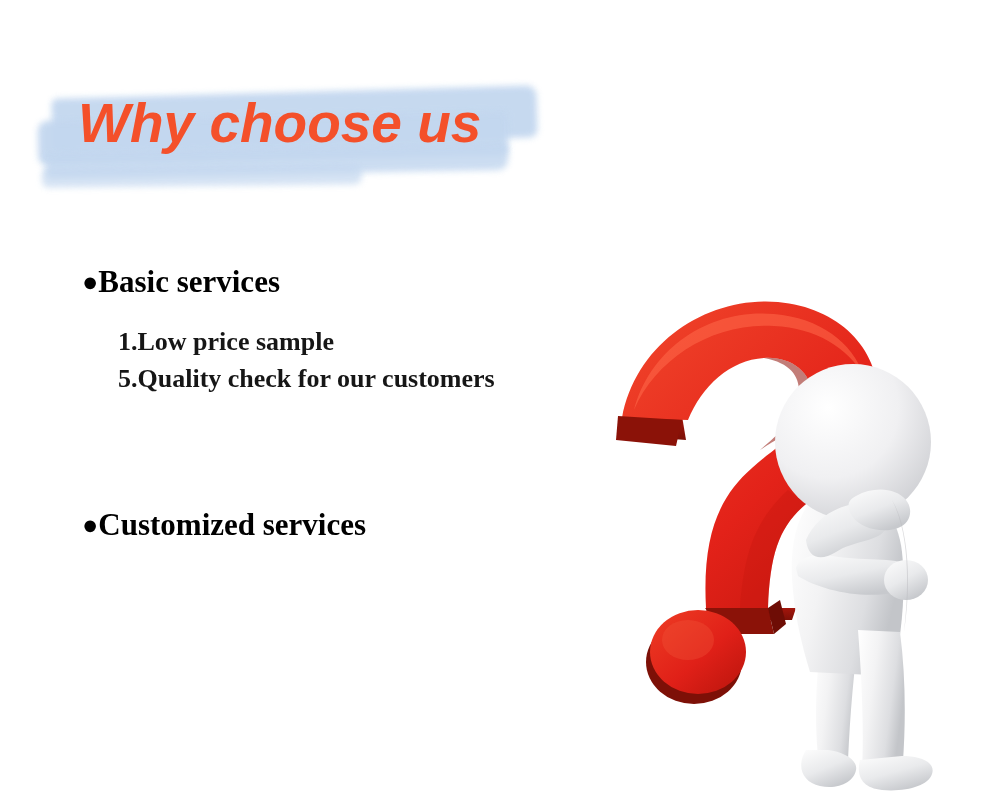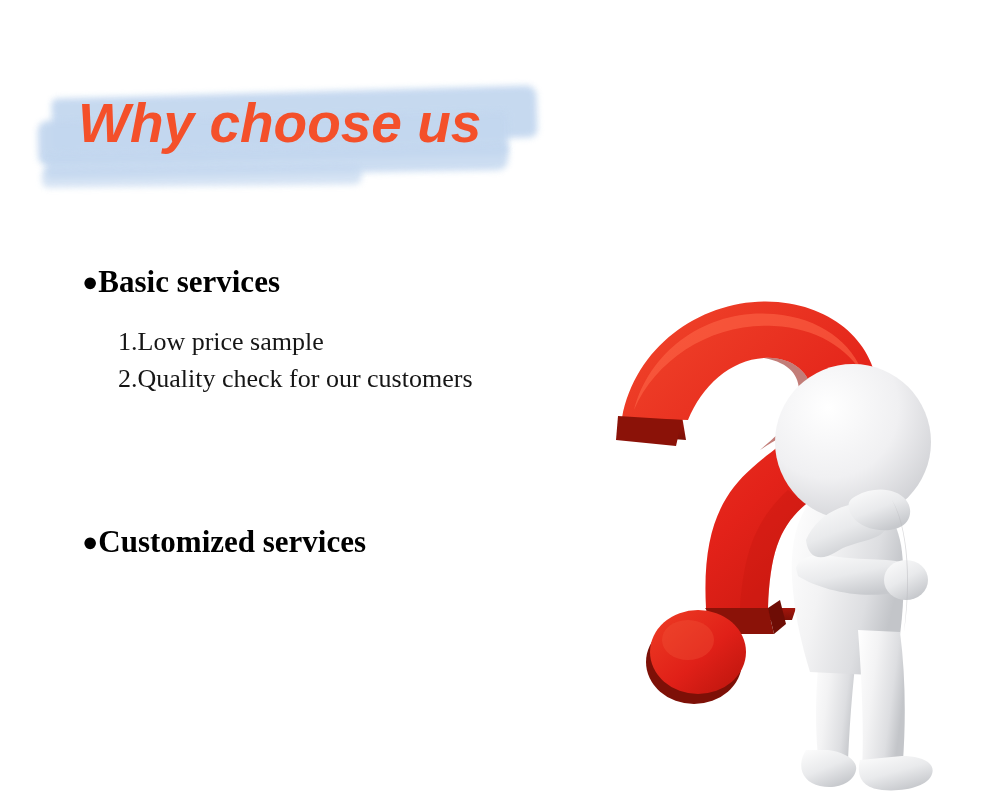--- a/index.html
+++ b/index.html
@@ -81,42 +81,42 @@
     white-space: nowrap;
     line-height: 1.1;
   }
 
   
   .section {
     position: absolute;
     left: 82px;
   }
   #section-basic { top: 264px; }
-  #section-custom { top: 524px; text-align: center; }
+  #section-custom { top: 507px; text-align: center; }
 
   .section-heading {
     font-size: 31px;
     font-weight: bold;
     color: #000000;
     line-height: 1.18;
     white-space: nowrap;
   }
   .bullet-dot {
     font-size: 27px;
     line-height: 1;
     vertical-align: 1px;
   }
   .section-list {
     margin: 0;
     padding: 0;
     list-style: none;
   }
   .list-item {
     font-size: 26px;
-    font-weight: normal;
+    font-weight: bold;
     color: #161616;
     line-height: 37px;
     white-space: pre;
   }
   #section-basic .section-list { margin-top: 22px; margin-left: 36px; }
   #section-custom .section-list { margin-top: 23px; margin-left: 44px; }
 
   
   #artwork {
     position: absolute;
@@ -137,21 +137,21 @@
     <div class="brush brush-mid"></div>
     <div class="brush brush-bot"></div>
     <div class="brush brush-tail"></div>
     <div id="slide-title">Why choose us</div>
   </div>
 
   <div class="section" id="section-basic">
     <div class="section-heading"><span class="bullet-dot">●</span><span>Basic services</span></div>
     <ul class="section-list">
       <li class="list-item">1.Low price sample</li>
-      <li class="list-item">2.Quality check for our customers</li>
+      <li class="list-item">5.Quality check for our customers</li>
     </ul>
   </div>
 
   <div class="section" id="section-custom">
     <div class="section-heading"><span class="bullet-dot">●</span><span>Customized services</span></div>
   </div>
 
   <div id="artwork">
     <svg width="390" height="510" viewBox="0 0 390 510" xmlns="http://www.w3.org/2000/svg">
       <defs>

